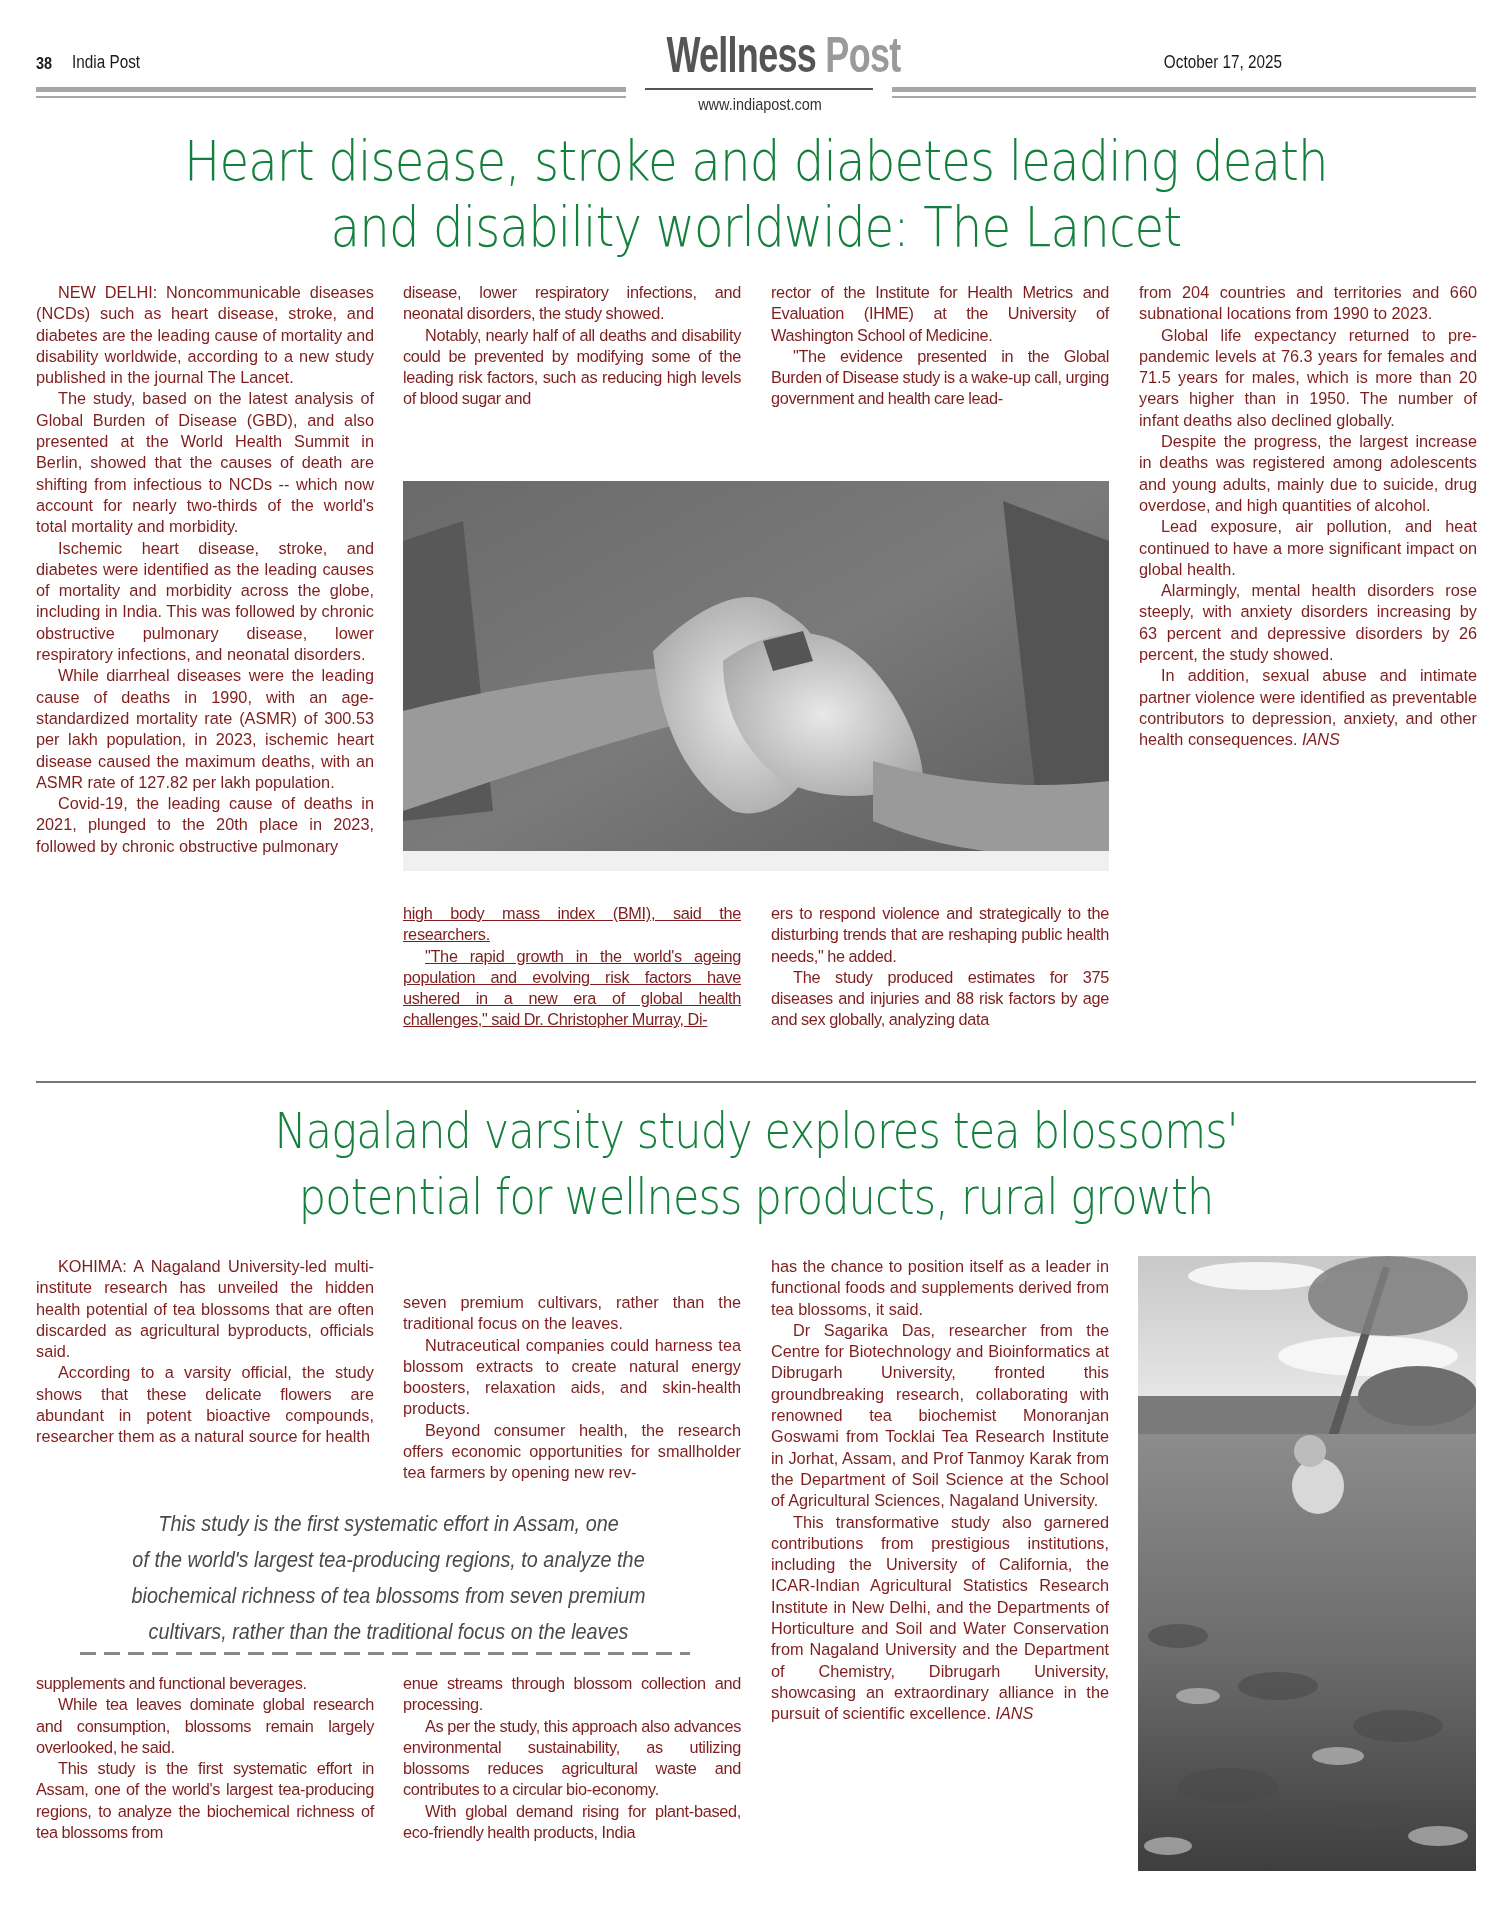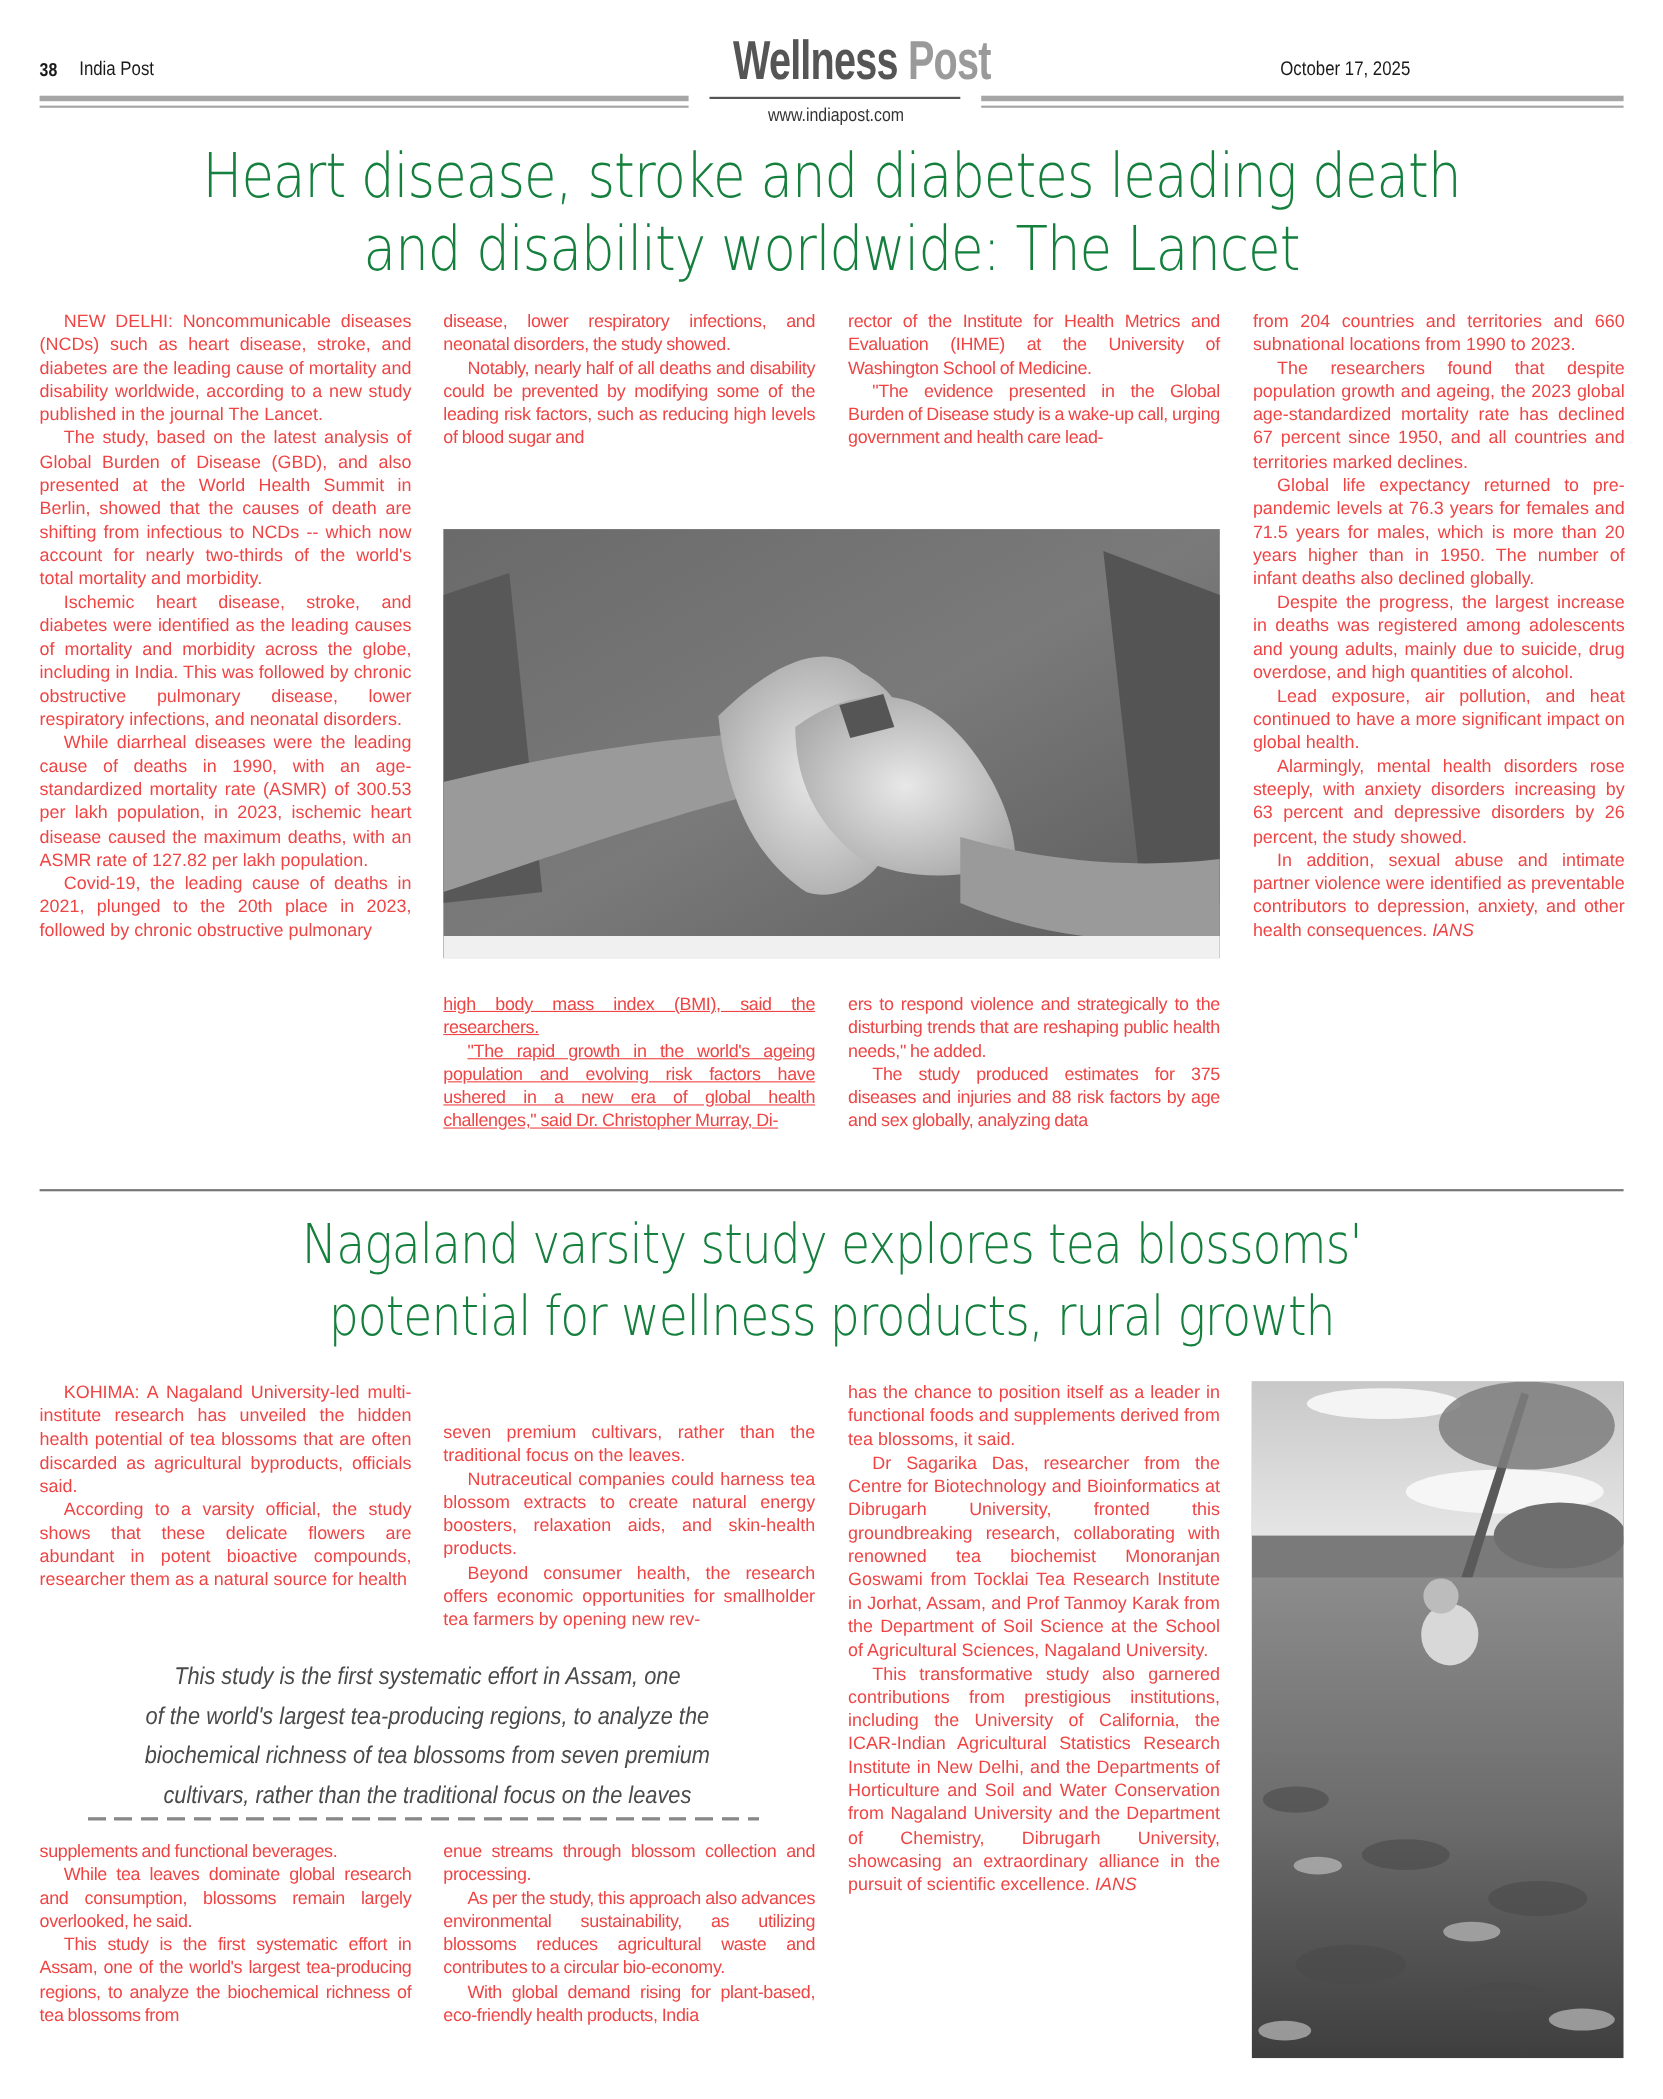--- a/index.html
+++ b/index.html
@@ -21,21 +21,21 @@
   .rule-center { position: absolute; left: 645px; top: 88px; width: 228px; height: 2px; background: #555; }
   .site-url { position: absolute; left: 630px; top: 95px; width: 260px; text-align: center; font-size: 17px; color: #333; transform: scaleX(0.85); }
 
   
   .headline { position: absolute; left: 0; width: 1512px; text-align: center; font-family: "DejaVu Sans", sans-serif; font-weight: 200; color: #15803d; letter-spacing: -1px; }
   .headline .inner { display: inline-block; transform: scaleX(0.86); transform-origin: center; }
   .hl1 { top: 128px; font-size: 56px; line-height: 66px; }
   .hl2 { top: 1098px; font-size: 50px; line-height: 66px; }
 
   
-  .col { position: absolute; font-size: 16.3px; line-height: 21.3px; text-align: justify; color: #ef4444; }
+  .col { position: absolute; font-size: 16.3px; line-height: 21.3px; text-align: justify; color: #7f1d1d; }
   .col p { text-indent: 22px; }
   .col p.noindent { text-indent: 0; }
   .c1 { left: 36px; width: 338px; }
   .c2 { left: 403px; width: 338px; }
   .c3 { left: 771px; width: 338px; }
   .c4 { left: 1139px; width: 338px; }
   .condensed { letter-spacing: -0.3px; word-spacing: -0.5px; }
   .ians { font-style: italic; }
 
   
@@ -123,21 +123,20 @@
   <p class="noindent">high body mass index (BMI), said the researchers.</p>
   <p>"The rapid growth in the world's ageing population and evolving risk factors have ushered in a new era of global health challenges," said Dr. Christopher Murray, Di-</p>
 </div>
 <div class="col c3 condensed" style="top:903px;">
   <p class="noindent">ers to respond violence and strategically to the disturbing trends that are reshaping public health needs," he added.</p>
   <p>The study produced estimates for 375 diseases and injuries and 88 risk factors by age and sex globally, analyzing data</p>
 </div>
 
 <div class="col c4" style="top:282px;">
   <p class="noindent">from 204 countries and territories and 660 subnational locations from 1990 to 2023.</p>
-  <p>The researchers found that despite population growth and ageing, the 2023 global age-standardized mortality rate has declined 67 percent since 1950, and all countries and territories marked declines.</p>
   <p>Global life expectancy returned to pre-pandemic levels at 76.3 years for females and 71.5 years for males, which is more than 20 years higher than in 1950. The number of infant deaths also declined globally.</p>
   <p>Despite the progress, the largest increase in deaths was registered among adolescents and young adults, mainly due to suicide, drug overdose, and high quantities of alcohol.</p>
   <p>Lead exposure, air pollution, and heat continued to have a more significant impact on global health.</p>
   <p>Alarmingly, mental health disorders rose steeply, with anxiety disorders increasing by 63 percent and depressive disorders by 26 percent, the study showed.</p>
   <p><span>In addition, sexual abuse and intimate partner violence were identified as preventable contributors to depression, anxiety, and other health consequences.</span> <span class="ians">IANS</span></p>
 </div>
 
 <div class="divider"></div>
 
 <h1 class="headline hl2">

